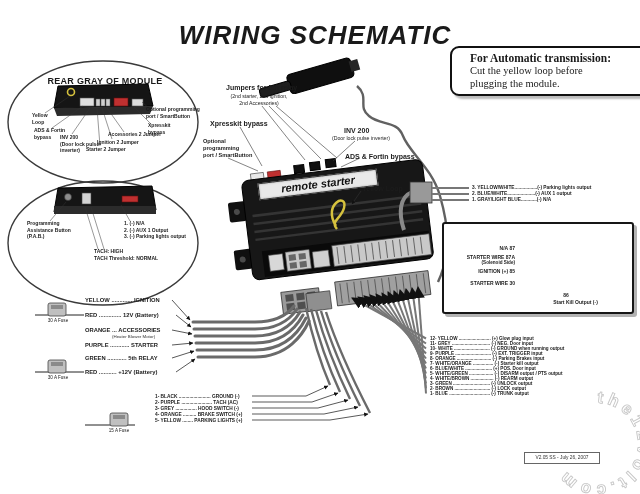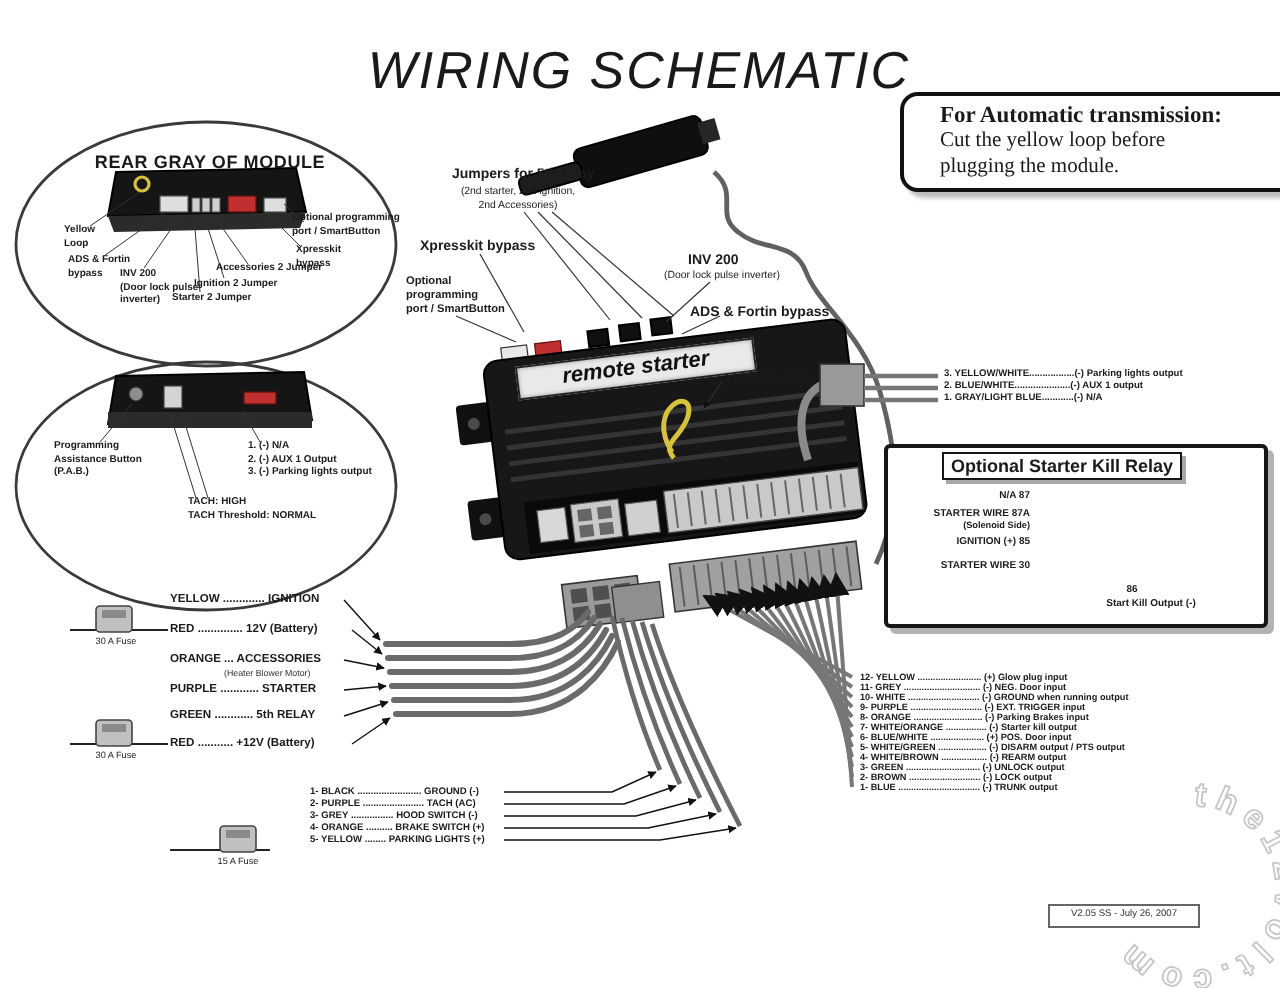--- a/index.html
+++ b/index.html
@@ -3,21 +3,21 @@
 <meta charset="utf-8">
 <style>
   html,body{margin:0;padding:0;background:#fff;}
   .stage{position:relative;width:640px;height:494px;background:#ffffff;overflow:hidden;
          font-family:"Liberation Sans",sans-serif;color:#1a1a1a;}
   .abs{position:absolute;}
   .ml{white-space:pre-line;}
   .lbl{font-weight:bold;color:#1c1c1c;line-height:1.25;}
   .tiny{font-size:5px;line-height:1.3;}
   svg{position:absolute;left:0;top:0;}
-  .title{font-size:26px;font-style:italic;font-weight:400;letter-spacing:1px;text-align:right;}
+  .title{font-size:26px;font-style:italic;font-weight:700;letter-spacing:1px;text-align:center;}
   .notebox{border:2.2px solid #111;border-radius:9px;background:#fff;box-shadow:3px 3px 2px #bcbcbc;
            padding:4px 18px;font-family:Liberation Serif, serif;}
   .notebox .h{font-weight:bold;font-size:11.5px;}
   .notebox .b{font-size:10.5px;line-height:1.25;}
   .ovaltitle{font-weight:bold;font-size:9px;text-align:center;letter-spacing:.3px;}
   .plate{background:#e9e9e9;border:1.5px solid #222;text-align:center;
          font-weight:bold;font-size:11px;font-style:italic;line-height:14px;color:#111;
          transform:rotate(-7deg);box-shadow:inset 0 0 2px #999;}
   .relaybox{border:2px solid #161616;border-radius:3px;background:#fff;box-shadow:3px 3px 0 #b3b3b3;}
   .relaytitle{border:1.8px solid #161616;background:#fff;box-shadow:2px 2px 0 #a8a8a8;
@@ -311,21 +311,20 @@
 port / SmartButton</div>
   <div class="abs lbl" style="left:345px;top:153px;font-size:7px;">ADS &amp; Fortin bypass</div>
   <div class="abs lbl" style="left:362px;top:185px;font-size:7px;">Yellow Loop</div>
   <div class="abs plate" style="left:258px;top:176px;width:118px;height:15px;">remote starter</div>
 
   <div class="abs row" style="left:472px;top:185px;font-size:4.8px;">3. YELLOW/WHITE.................(-) Parking lights output</div>
   <div class="abs row" style="left:472px;top:191px;font-size:4.8px;">2. BLUE/WHITE.....................(-) AUX 1 output</div>
   <div class="abs row" style="left:472px;top:197px;font-size:4.8px;">1. GRAY/LIGHT BLUE............(-) N/A</div>
 
   <div class="abs relaybox" style="left:442px;top:222px;width:188px;height:88px;"></div>
-  <div class="abs relaytitle" style="left:471px;top:226px;width:118px;height:12px;">Optional Starter Kill Relay</div>
   <div class="abs lbl" style="left:455px;top:245px;width:60px;text-align:right;font-size:5px;">N/A 87</div>
   <div class="abs lbl" style="left:443px;top:254px;width:72px;text-align:right;font-size:5px;">STARTER WIRE 87A</div>
   <div class="abs lbl" style="left:443px;top:260px;width:72px;text-align:right;font-size:4.6px;">(Solenoid Side)</div>
   <div class="abs lbl" style="left:448px;top:268px;width:67px;text-align:right;font-size:5px;">IGNITION (+) 85</div>
   <div class="abs lbl" style="left:445px;top:280px;width:70px;text-align:right;font-size:5px;">STARTER WIRE 30</div>
   <div class="abs lbl" style="left:558px;top:292px;width:16px;text-align:center;font-size:5px;">86</div>
   <div class="abs lbl" style="left:528px;top:299px;width:95px;text-align:center;font-size:5px;">Start Kill Output (-)</div>
 
   <div class="abs row" style="left:85px;top:297px;font-size:5.8px;">YELLOW ............. IGNITION</div>
   <div class="abs row" style="left:85px;top:312px;font-size:5.8px;">RED .............. 12V (Battery)</div>

